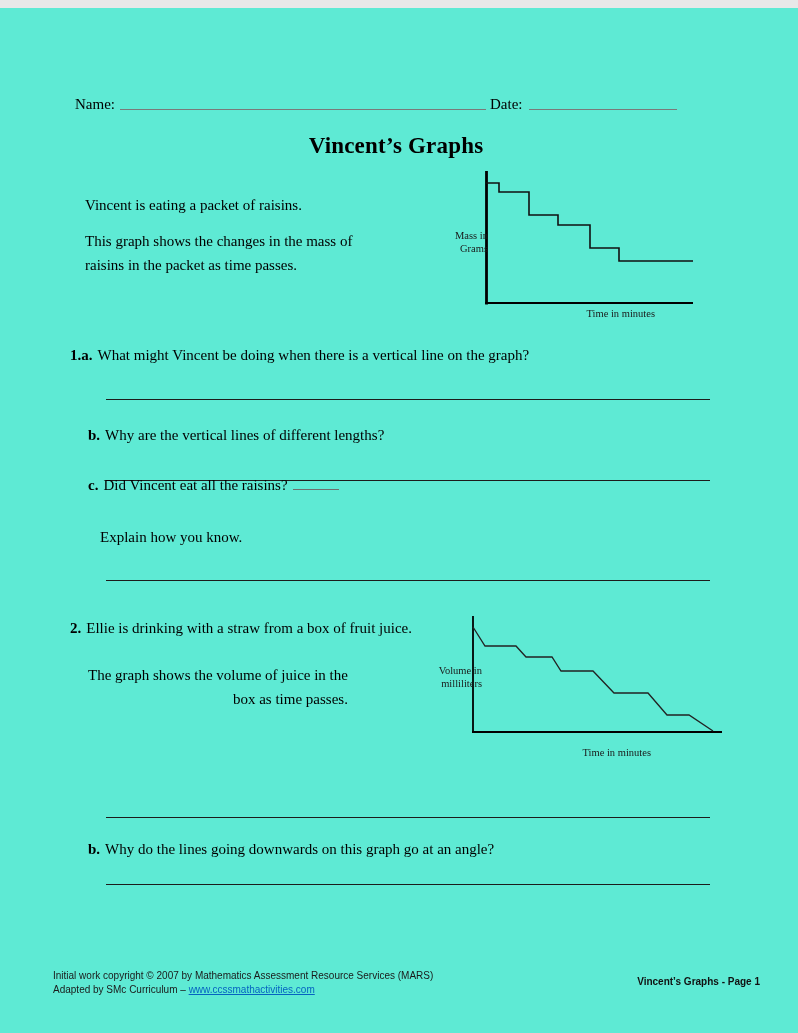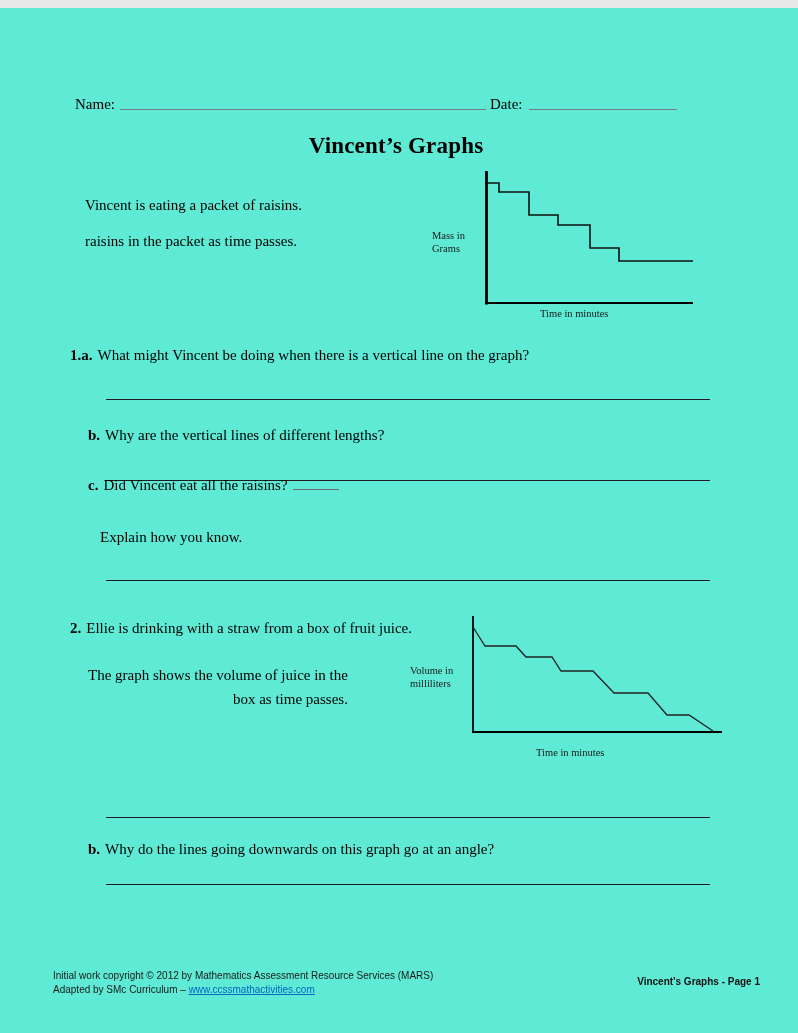--- a/index.html
+++ b/index.html
@@ -9,40 +9,41 @@
     font-family:"Liberation Serif", serif; color:#000;text-decoration:underline;
   }
   .abs { position:absolute; }
   .body-text { font-size:15px; line-height:19px; white-space:nowrap; }
   .para { font-size:15px; line-height:24px; }
   .qnum { font-weight:bold; margin-right:5px; }
   .page-title { font-size:23px; font-weight:bold; text-align:center; letter-spacing:0.2px; }
   .fill-line { border-bottom:1.5px solid #7a7a7a; }
   .ans-line { border-top:1.9px solid #1c1c1c; }
   .inline-blank { display:inline-block; width:46px; height:13px; border-bottom:1.4px solid #6e6e6e; margin-left:5px; }
-  .graph-label { font-size:10.5px; line-height:13px; text-align:left; color:#1a1a1a; }
+  .graph-label { font-size:10.5px; line-height:13px; text-align:right; color:#1a1a1a; }
   .footer-text { font-family:"Liberation Sans", sans-serif; font-size:10px; line-height:13px; color:#1a1a1a; white-space:nowrap; }
   .footer-page { font-family:"Liberation Sans", sans-serif; font-size:10px; font-weight:bold; color:#111; }
   .link { color:#0563C1; text-decoration:underline; cursor:pointer; }
   svg { display:block; }
 </style>
 </head>
 <body>
 
 <div class="page">
 
   <div class="abs body-text" style="left:75px; top:87px;">Name:</div>
   <div class="abs fill-line" style="left:120px; top:87px; width:366px; height:14px;"></div>
   <div class="abs body-text" style="left:490px; top:87px;text-align:center;">Date:</div>
   <div class="abs fill-line" style="left:529px; top:87px; width:148px; height:14px;"></div>
 
   <div class="abs page-title" style="left:0; top:125px; width:792px;">Vincent’s Graphs</div>
 
   <div class="abs body-text" style="left:85px; top:188px;">Vincent is eating a packet of raisins.</div>
   <div class="abs para" style="left:85px; top:221px;">
+    <div>This graph shows the changes in the mass of</div>
     <div>raisins in the packet as time passes.</div>
   </div>
 
   <svg class="abs" style="left:440px; top:160px;" width="260" height="152" viewBox="0 0 260 152">
     <line x1="46.5" y1="3" x2="46.5" y2="136.5" stroke="#000" stroke-width="2.8"></line>
     <line x1="45" y1="135" x2="253" y2="135" stroke="#000" stroke-width="2.2"></line>
     <polyline fill="none" stroke="#111" stroke-width="1.6" points="46,15 59,15 59,24 89,24 89,47 118,47 118,57 150,57 150,80 179,80 179,93 253,93"></polyline>
   </svg>
   <div class="abs graph-label" style="left:432px; top:221px; width:56px;">
     <div>Mass in</div>
@@ -85,19 +86,19 @@
   </div>
   <div class="abs graph-label" style="left:536px; top:738px; width:115px;">Time in minutes</div>
 
   <div class="abs ans-line" style="left:106px; top:809px; width:604px;"></div>
 
   <div class="abs body-text" style="left:88px; top:832px;">
     <span class="qnum">b.</span><span>Why do the lines going downwards on this graph go at an angle?</span>
   </div>
   <div class="abs ans-line" style="left:106px; top:876px; width:604px;"></div>
 
-  <div class="abs footer-text" style="left:53px; top:961px;">Initial work copyright © 2012 by Mathematics Assessment Resource Services (MARS)</div>
+  <div class="abs footer-text" style="left:53px; top:961px;">Initial work copyright © 2007 by Mathematics Assessment Resource Services (MARS)</div>
   <div class="abs footer-text" style="left:53px; top:975px;">
     <span>Adapted by SMc Curriculum – </span><span class="link">www.ccssmathactivities.com</span>
   </div>
   <div class="abs footer-page" style="left:590px; top:968px; width:170px; text-align:right;">Vincent’s Graphs - Page 1</div>
 
 </div>
 
 </body></html>

